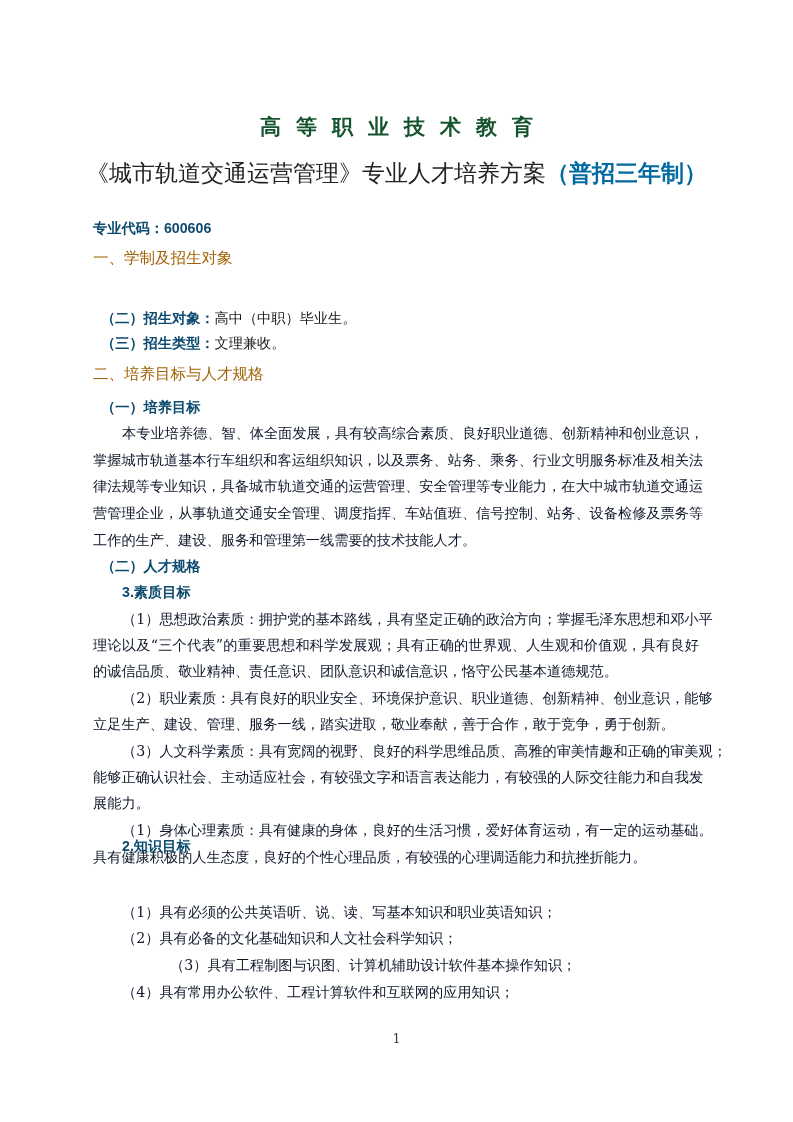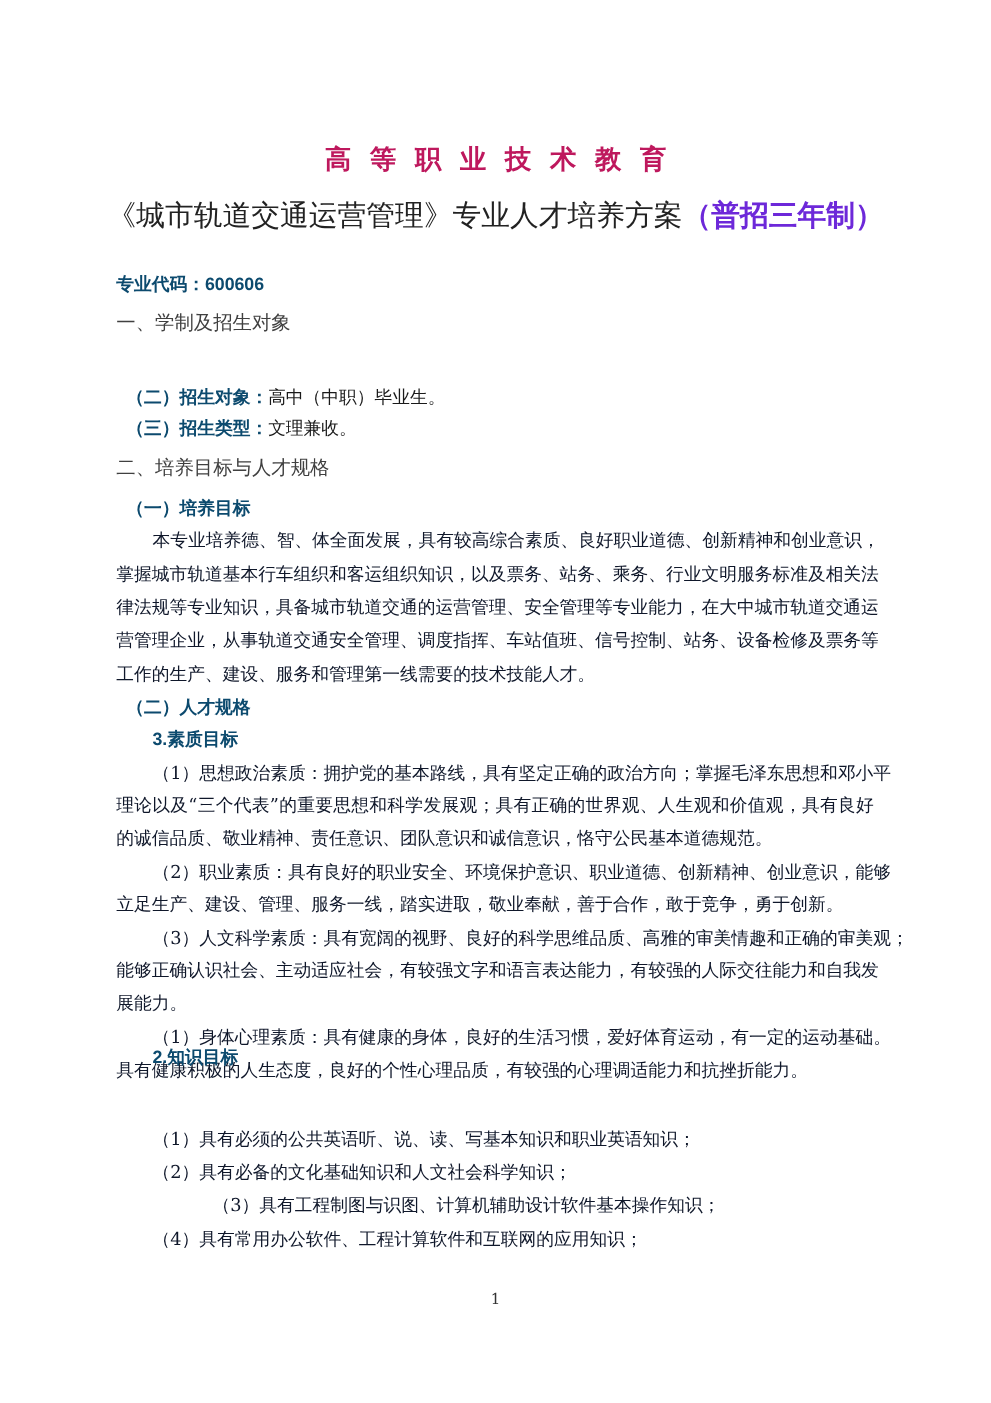--- a/index.html
+++ b/index.html
@@ -1,28 +1,28 @@
 <!DOCTYPE html>
 <html><head>
   <meta charset="utf-8">
   <style>
     html, body { margin: 0; padding: 0; background: #ffffff; }
     body { width: 793px; height: 1122px; position: relative; overflow: hidden;
            font-family: "DejaVu Serif", "Liberation Serif", serif; color: #1a1a1a; }
     .page { position: absolute; left: 0; top: 0; width: 793px; height: 1122px; }
     .title { position: absolute; top: 113px; left: 0; width: 793px; text-align: center;
              font-family: "DejaVu Sans", sans-serif; font-weight: bold; font-size: 21px;
-             letter-spacing: 15px; line-height: 28px; color: #be185d; text-indent: 15px; }
+             letter-spacing: 15px; line-height: 28px; color: #14532d; text-indent: 15px; }
     .subtitle { position: absolute; top: 156px; left: 0; width: 793px; text-align: center;
                 font-size: 23px; line-height: 34px; color: #222; white-space: nowrap; }
-    .subtitle .bold { font-family: "DejaVu Sans", sans-serif; font-weight: bold; color: #6d28d9; }
+    .subtitle .bold { font-family: "DejaVu Sans", sans-serif; font-weight: bold; color: #0369a1; }
     .line { position: absolute; left: 93px; width: 606px; font-size: 14.2px; line-height: 20px;
             white-space: nowrap; }
     .b { font-family: Liberation Sans, sans-serif; font-weight: bold; color: #0c4a6e; }
-    .h1 { font-family: "DejaVu Sans", sans-serif; font-size: 15.5px; color: #404040; }
+    .h1 { font-family: "DejaVu Sans", sans-serif; font-size: 15.5px; color: #a16207; }
     .body { color: #0f172a; text-align: justify; text-align-last: justify; }
     .last { text-align-last: left; }
     .pagenum { position: absolute; top: 1032px; left: 0; width: 793px; text-align: center;
                font-size: 12px; color: #333; }
   </style>
 </head>
 <body>
 
 <div class="page">
 

